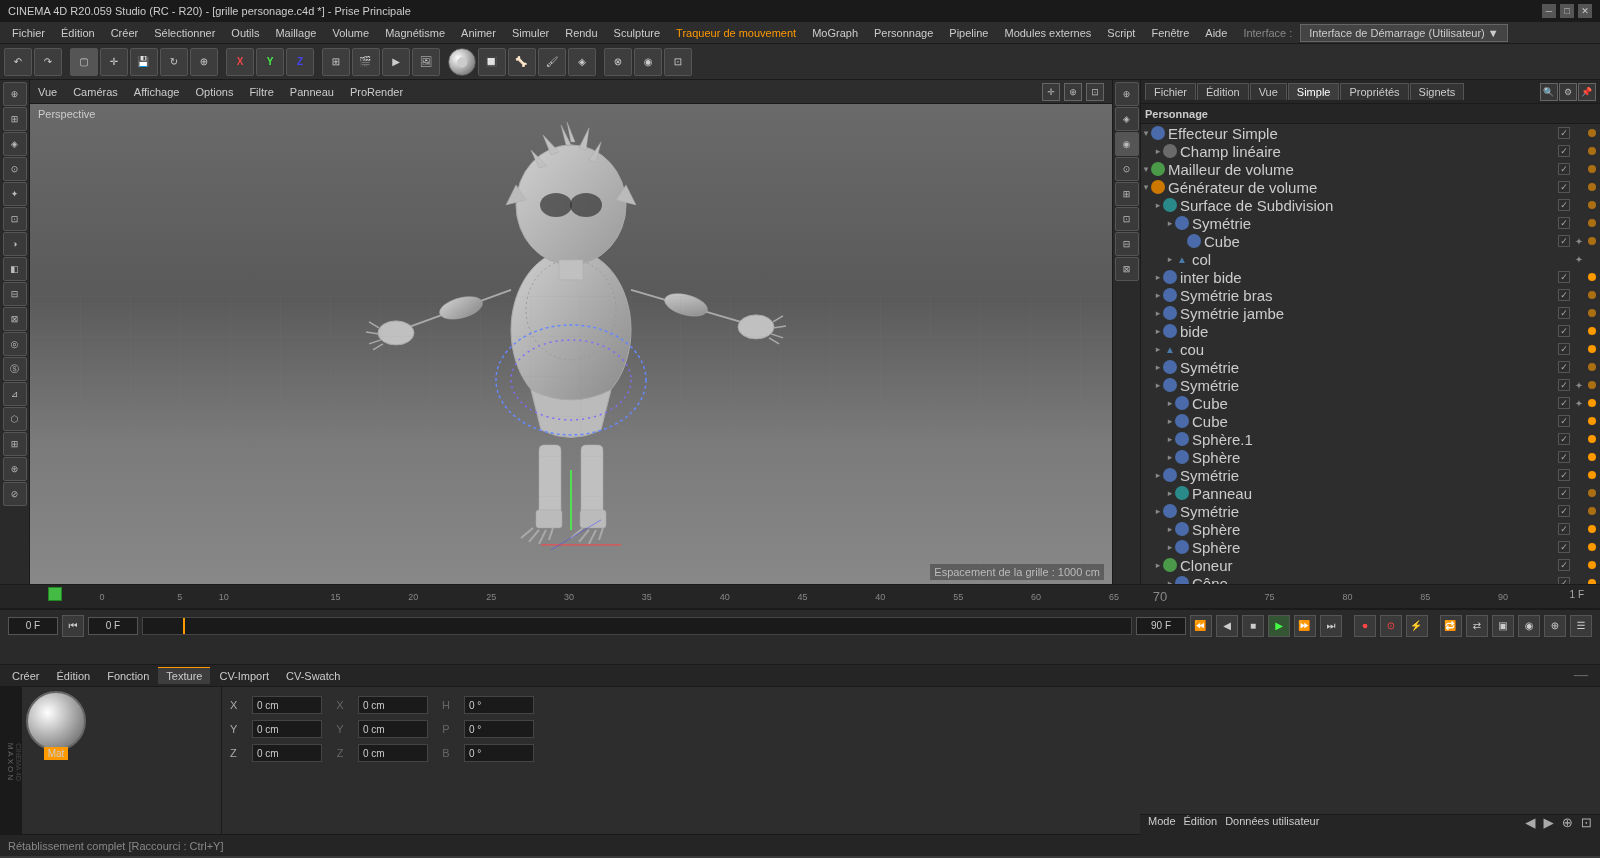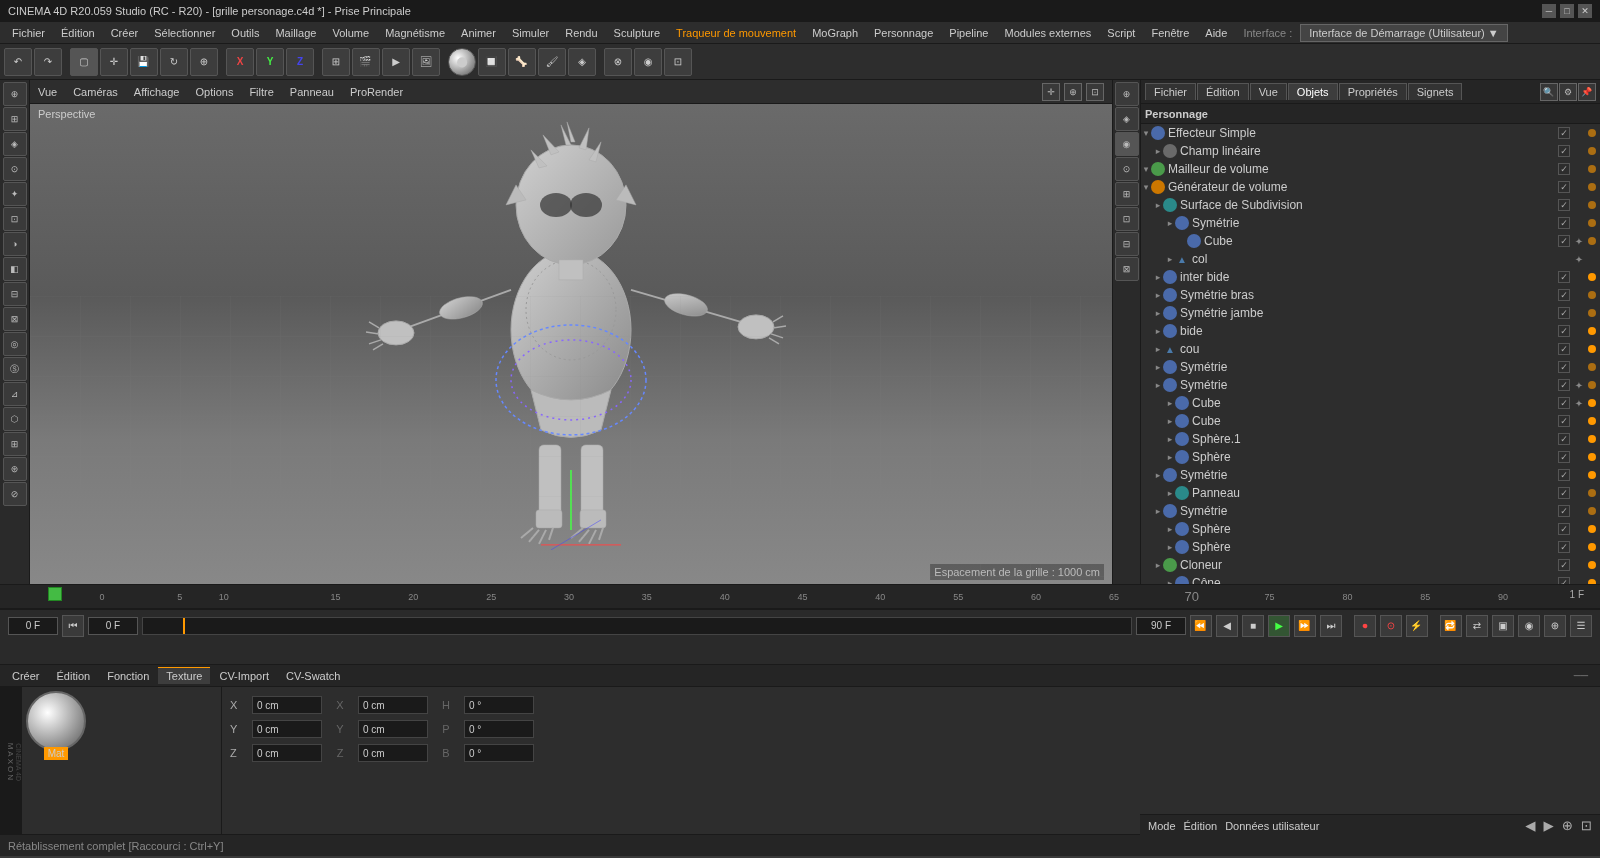--- a/index.html
+++ b/index.html
@@ -215,21 +215,21 @@
       border-radius: 50%;
       display: inline-flex;
       align-items: center;
       justify-content: center;
       font-size: 8px;
       margin-right: 3px;
       flex-shrink: 0;
     }
     .tree-label {
       flex: 1;
-      font-size: 12px;
+      font-size: 15px;
       color: #ccc;
     }
     .tree-controls {
       display: flex;
       align-items: center;
       gap: 2px;
       margin-left: auto;
     }
     .tree-check {
       width: 12px; height: 12px;
@@ -642,21 +642,21 @@
     <button class="side-btn">⊡</button>
     <button class="side-btn">⊟</button>
     <button class="side-btn">⊠</button>
   </div>
 
   <div id="right-panel">
     <div id="right-panel-tabs">
       <span class="rp-tab">Fichier</span>
       <span class="rp-tab">Édition</span>
       <span class="rp-tab">Vue</span>
-      <span class="rp-tab active">Objets</span>
+      <span class="rp-tab active">Simple</span>
       <span class="rp-tab">Propriétés</span>
       <span class="rp-tab">Signets</span>
       <div style="flex:1"></div>
       <button class="vp-ctrl-btn">🔍</button>
       <button class="vp-ctrl-btn">⚙</button>
       <button class="vp-ctrl-btn">📌</button>
     </div>
 
     <div id="tree-header">
       <span style="flex:1; color:#ccc; font-size:11px; font-weight:bold;">Personnage</span>
@@ -974,21 +974,21 @@
           <span style="font-size: 9px; color: rgb(136, 136, 136); flex: 1 1 0%; text-align: center;">20</span>
           <span style="font-size: 9px; color: rgb(136, 136, 136); flex: 1 1 0%; text-align: center;">25</span>
           <span style="font-size: 9px; color: rgb(136, 136, 136); flex: 1 1 0%; text-align: center;">30</span>
           <span style="font-size: 9px; color: rgb(136, 136, 136); flex: 1 1 0%; text-align: center;">35</span>
           <span style="font-size: 9px; color: rgb(136, 136, 136); flex: 1 1 0%; text-align: center;">40</span>
           <span style="font-size: 9px; color: rgb(136, 136, 136); flex: 1 1 0%; text-align: center;">45</span>
           <span style="font-size: 9px; color: rgb(136, 136, 136); flex: 1 1 0%; text-align: center;">40</span>
           <span style="font-size: 9px; color: rgb(136, 136, 136); flex: 1 1 0%; text-align: center;">55</span>
           <span style="font-size: 9px; color: rgb(136, 136, 136); flex: 1 1 0%; text-align: center;">60</span>
           <span style="font-size: 9px; color: rgb(136, 136, 136); flex: 1 1 0%; text-align: center;">65</span>
-          <span style="font-size: 13px; color: rgb(136, 136, 136); flex: 1 1 0%; text-align: center;">70</span>
+          <span style="font-size: 13px; color: rgb(136, 136, 136); flex: 1 1 0%; ">70</span>
           <span style="font-size: 9px; color: rgb(136, 136, 136); flex: 1 1 0%; text-align: center;">75</span>
           <span style="font-size: 9px; color: rgb(136, 136, 136); flex: 1 1 0%; text-align: center;">80</span>
           <span style="font-size: 9px; color: rgb(136, 136, 136); flex: 1 1 0%; text-align: center;">85</span>
           <span style="font-size: 9px; color: rgb(136, 136, 136); flex: 1 1 0%; text-align: center;">90</span>
         </div>
       <div style="position:absolute; right:8px; top:4px; font-size:10px; color:#aaa;">1 F</div>
     </div>
   </div>
   <div id="timeline-controls">
     <input type="text" class="tl-field" value="0 F" style="">
@@ -1072,21 +1072,21 @@
         <input type="text" class="coord-field" value="0 cm" style="">
         <span class="coord-sep">Z</span>
         <input type="text" class="coord-field" value="0 cm" style="">
         <span class="coord-sep">B</span>
         <input type="text" class="coord-field" value="0 °" style="">
       </div>
     </div>
   </div>
 </div>
 
-<div style="position:fixed; bottom:22px; right:0; width:460px; height:22px; background:#252525; border-top:1px solid #1a1a1a; display:flex; align-items:center; gap:8px; padding:0 8px;">
+<div style="position:fixed; bottom:22px; right:0; width:460px; height:22px; background:#252525; border-top:1px solid #1a1a1a; display:flex; align-items:flex-start; gap:8px; padding:0 8px;">
   <span style="font-size:11px; color:#ccc; cursor:pointer;">Mode</span>
   <span style="font-size:11px; color:#ccc; cursor:pointer;">Édition</span>
   <span style="font-size:11px; color:#ccc; cursor:pointer;">Données utilisateur</span>
   <div style="flex:1"></div>
   <button style="background:none; border:none; color:#aaa; cursor:pointer;">◀</button>
   <button style="background:none; border:none; color:#aaa; cursor:pointer;">▶</button>
   <button style="background:none; border:none; color:#aaa; cursor:pointer;">⊕</button>
   <button style="background:none; border:none; color:#aaa; cursor:pointer;">⊡</button>
 </div>
 

